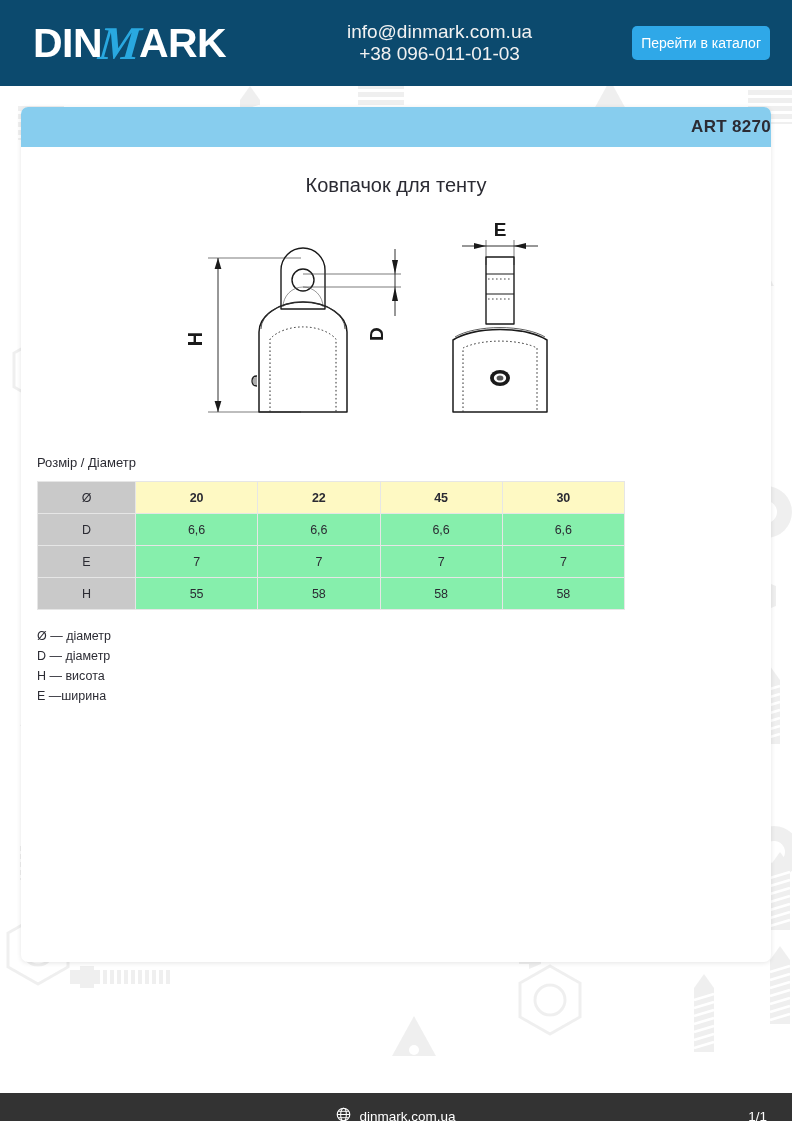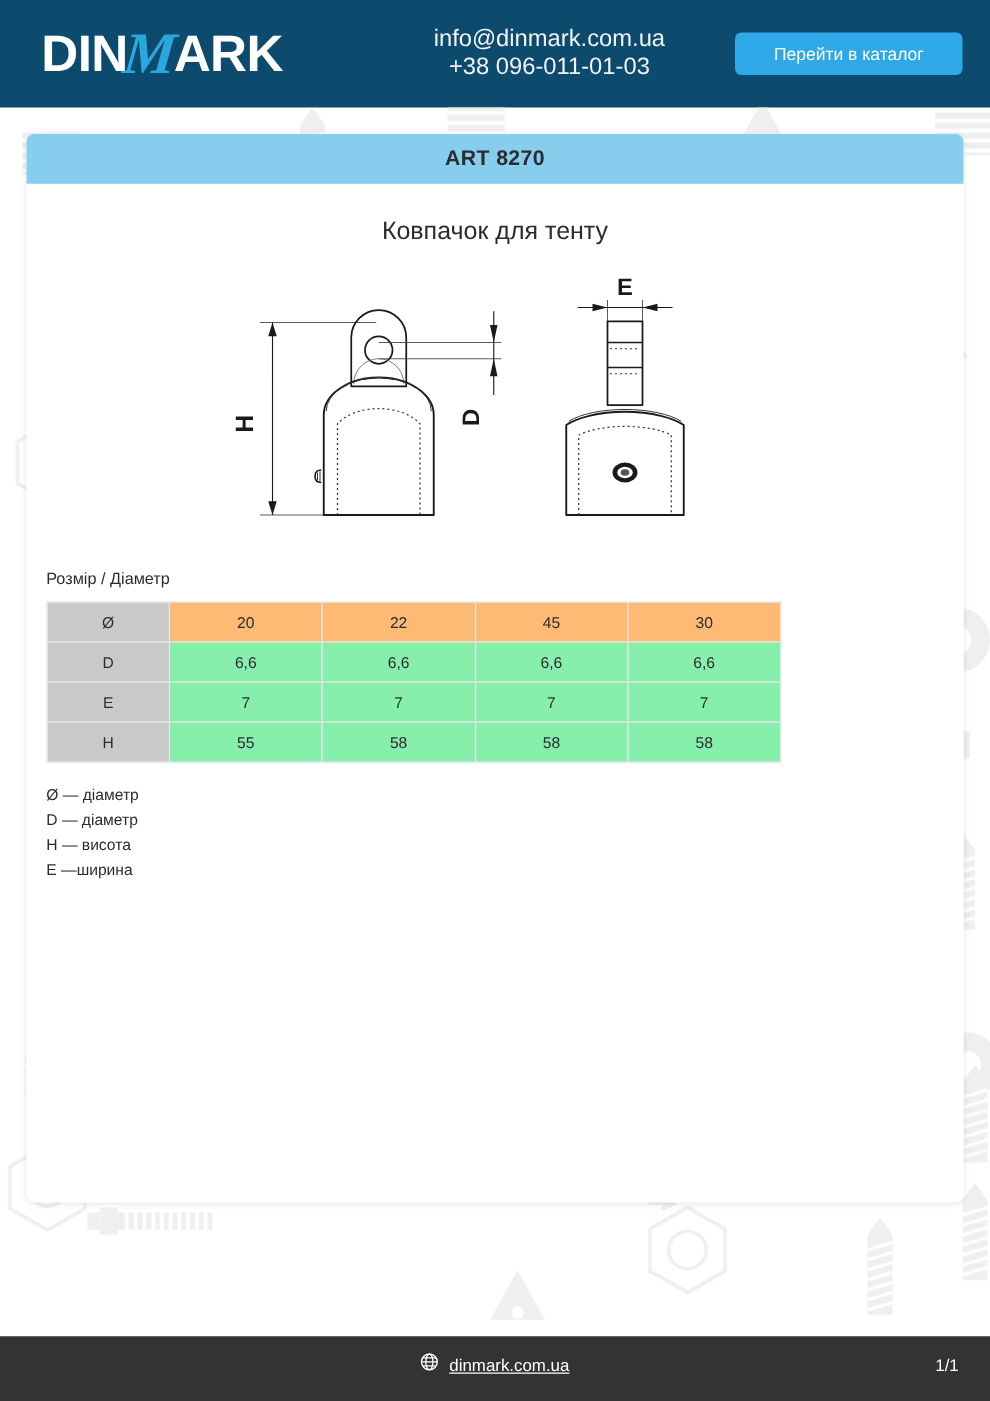--- a/index.html
+++ b/index.html
@@ -77,21 +77,21 @@
 
   #catalog-button {
     position: absolute;
     right: 22px; top: 26px;
     background: #2fa8e8;
     color: #ffffff;
     border: none;
     border-radius: 5px;
     font-family: "Liberation Sans", sans-serif;
     font-size: 14px;
-    padding: 10px 31px;
+    padding: 10px 9px;
     cursor: pointer;
     line-height: 1;
   }
 
   
   #card {
     position: absolute;
     left: 21px; top: 107px;
     width: 750px; height: 855px;
     background: #ffffff;
@@ -99,21 +99,21 @@
     box-shadow: 0 1px 5px rgba(0,0,0,0.10);
     z-index: 3;
     overflow: hidden;
   }
 
   #art-banner {
     height: 40px;
     background: #87cdee;
     display: flex;
     align-items: center;
-    justify-content: center;
+    justify-content: flex-end;
   }
   #art-banner span {
     font-size: 17px;
     font-weight: bold;
     color: #2b2b33;
     letter-spacing: 0.3px;
   }
 
   #product-title {
     margin-top: 27px;
@@ -153,40 +153,40 @@
     font-size: 12.5px;
     color: #2b2b33;
     border: 1px solid #e6e6e6;
   }
   td.rowhead {
     width: 98px;
     background: #c9c9c9;
     border-color: #d4d4d4;
   }
   td.colhead {
-    background: #fdba74;
-    font-weight: normal;
+    background: #fef9c3;
+    font-weight: bold;
     border-color: #87cdee;
   }
   td.datacell {
     background: #86efac;
   }
 
   #legend {
     margin-top: 16px;
     font-size: 12.5px;
     color: #2b2b33;
   }
   #legend div { line-height: 20px; }
 
   
   #footer {
     position: absolute;
     left: 0; bottom: 0;
-    width: 792px; height: 52px;
+    width: 792px; height: 28px;
     background: #333333;
     z-index: 5;
   }
   #footer-center {
     position: absolute;
     left: 0; top: 0;
     width: 792px; height: 46px;
     display: flex;
     align-items: center;
     justify-content: center;

